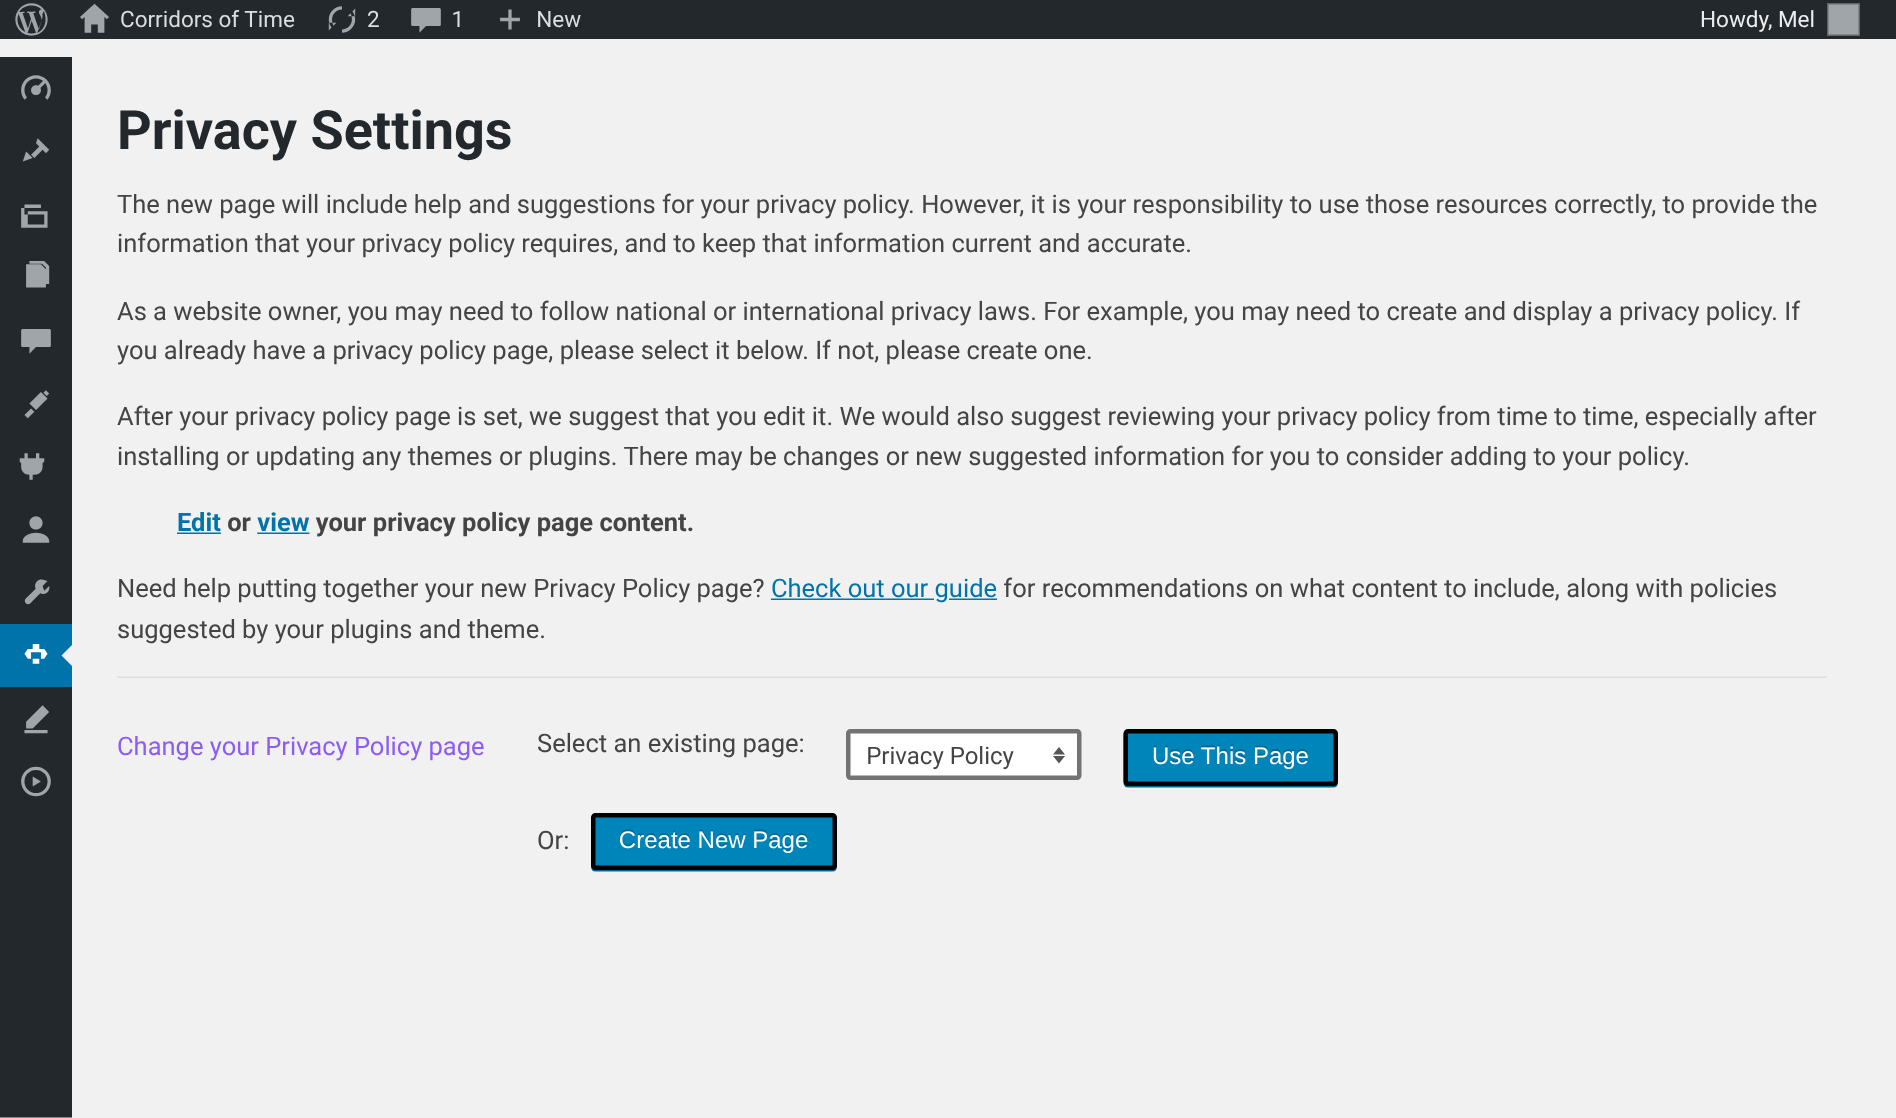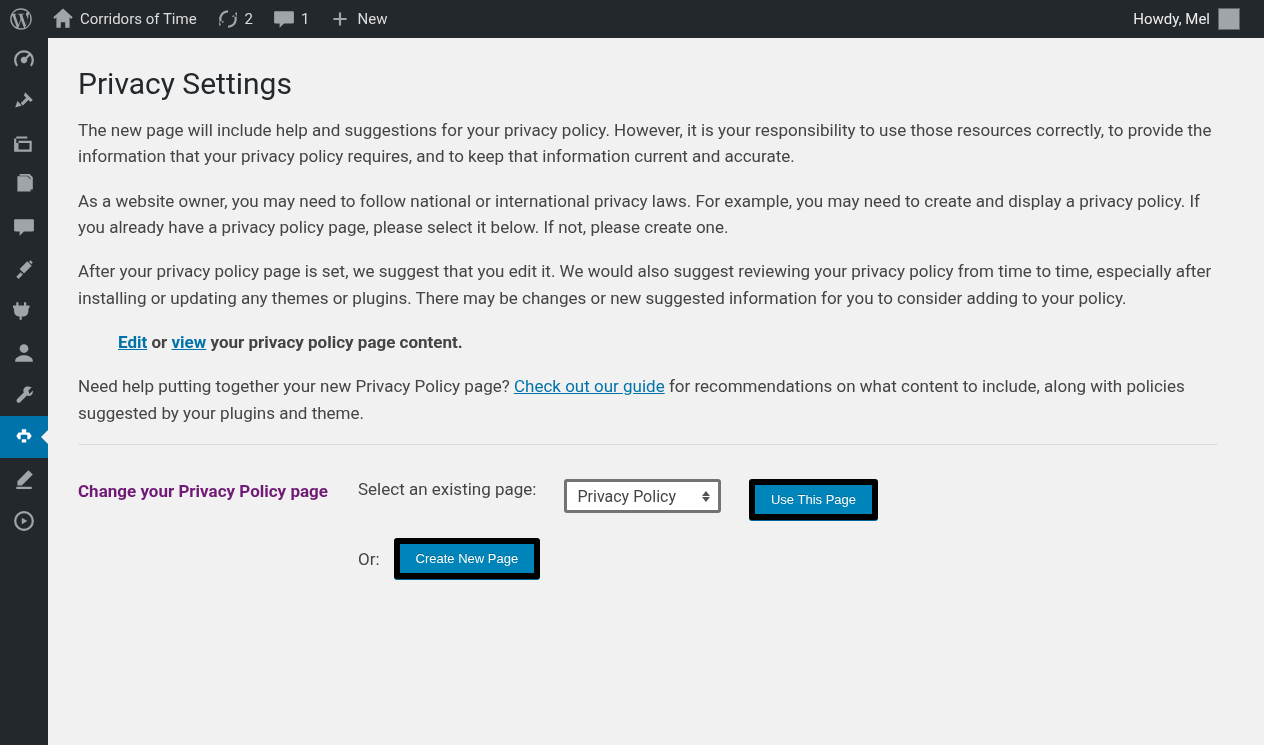--- a/index.html
+++ b/index.html
@@ -8,21 +8,21 @@
   background: #f1f1f1;
   width: 1264px;
   height: 745px;
   overflow: hidden;
 }
 
 
 .admin-bar {
   position: fixed;
   top: 0; left: 0; right: 0;
-  height: 38px;
+  height: 26px;
   background: #23282d;
   color: #eee;
   display: flex;
   align-items: center;
   z-index: 100;
   font-size: 15px;
 }
 .admin-bar-left {
   display: flex;
   align-items: center;
@@ -86,22 +86,22 @@
 
 
 .wrap {
   margin-left: 48px;
   margin-top: 38px;
   padding: 18px 30px 30px 30px;
   color: #444;
   max-width: 1200px;
 }
 h1.page-title {
-  font-size: 30px;
-  font-weight: 400;
+  font-size: 36px;
+  font-weight: 700;
   color: #23282d;
   margin: 10px 0 16px 0;
 }
 h2.section-title {
   font-size: 25px;
   font-weight: 600;
   color: #23282d;
   margin: 14px 0 16px 0;
 }
 .wrap p {
@@ -115,24 +115,24 @@
 hr { border: 0; border-top: 1px solid #ddd; margin: 12px 0 24px 0; }
 
 .form-table {
   width: 100%;
   border-collapse: collapse;
 }
 .form-table th {
   text-align: left;
   vertical-align: top;
   font-size: 17px;
-  font-weight: 700;
+  font-weight: 400;
   padding: 12px 10px 12px 0;
   width: 280px;
-  color: #701a75;
+  color: #8b5cf6;
 }
 .form-table td {
   padding: 10px 0;
   vertical-align: middle;
   font-size: 17px;
 }
 .row-inline { display: flex; gap: 28px; flex-wrap: wrap; }
 label.inline-label { font-size: 17px; color: #444; }
 
 .select-wrap {
@@ -159,23 +159,23 @@
   width:0; height:0;
   border-left:4px solid transparent;
   border-right:4px solid transparent;
 }
 .select-caret .up { border-bottom:5px solid #555; }
 .select-caret .down { border-top:5px solid #555; }
 
 .button-primary {
   background: #0085ba;
   color: #fff;
-  border: 6px solid #000000;
+  border: 3px solid #000000;
   border-radius: 3px;
-  font-size: 13px;
+  font-size: 16px;
   padding: 7px 16px;
   cursor: pointer;
   box-shadow: 0 1px 0 #006799;
   text-shadow: 0 -1px 0 rgba(0,0,0,.2);
 }
 .or-row { margin-top: 18px; display:flex; align-items:center; gap:14px; }
 </style>
 </head>
 <body>
 

